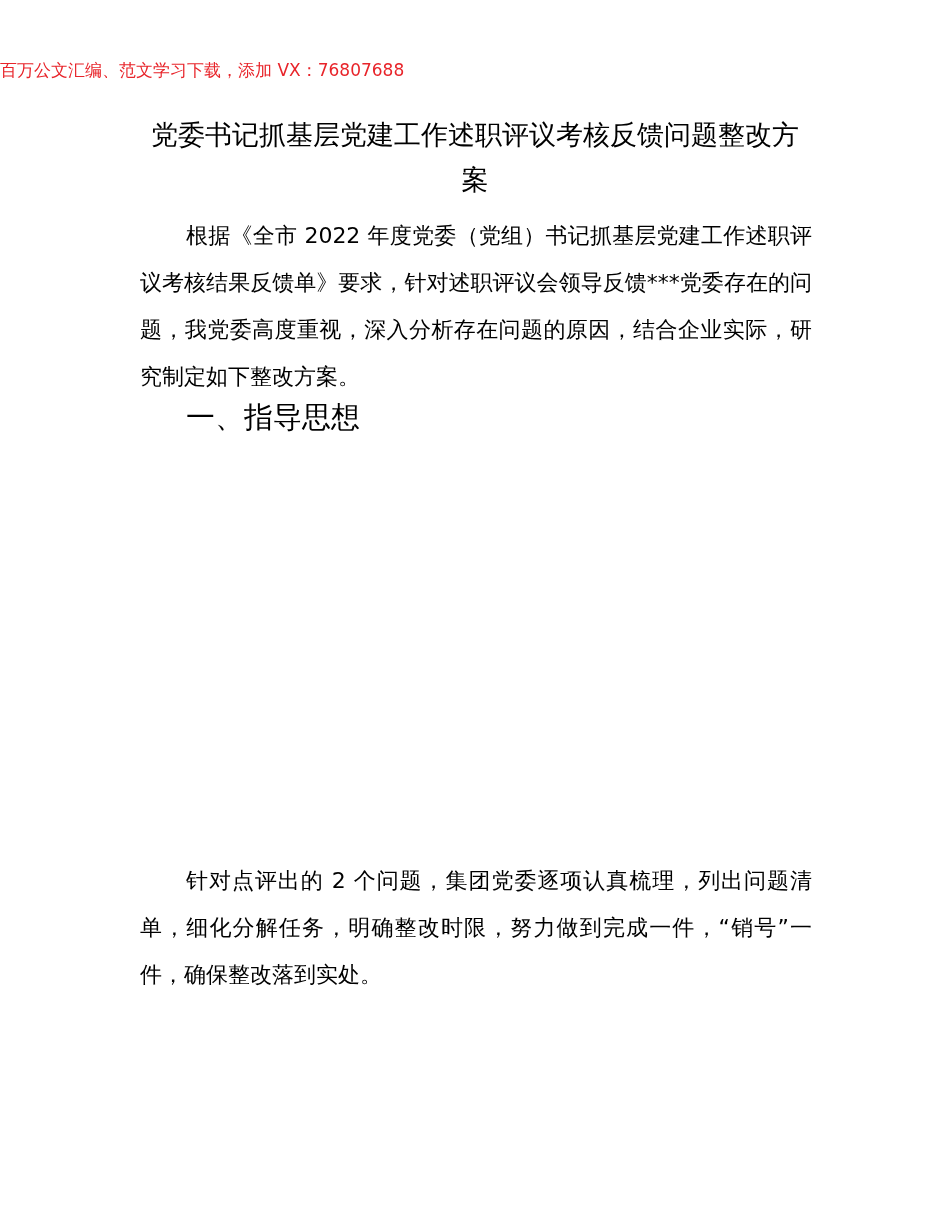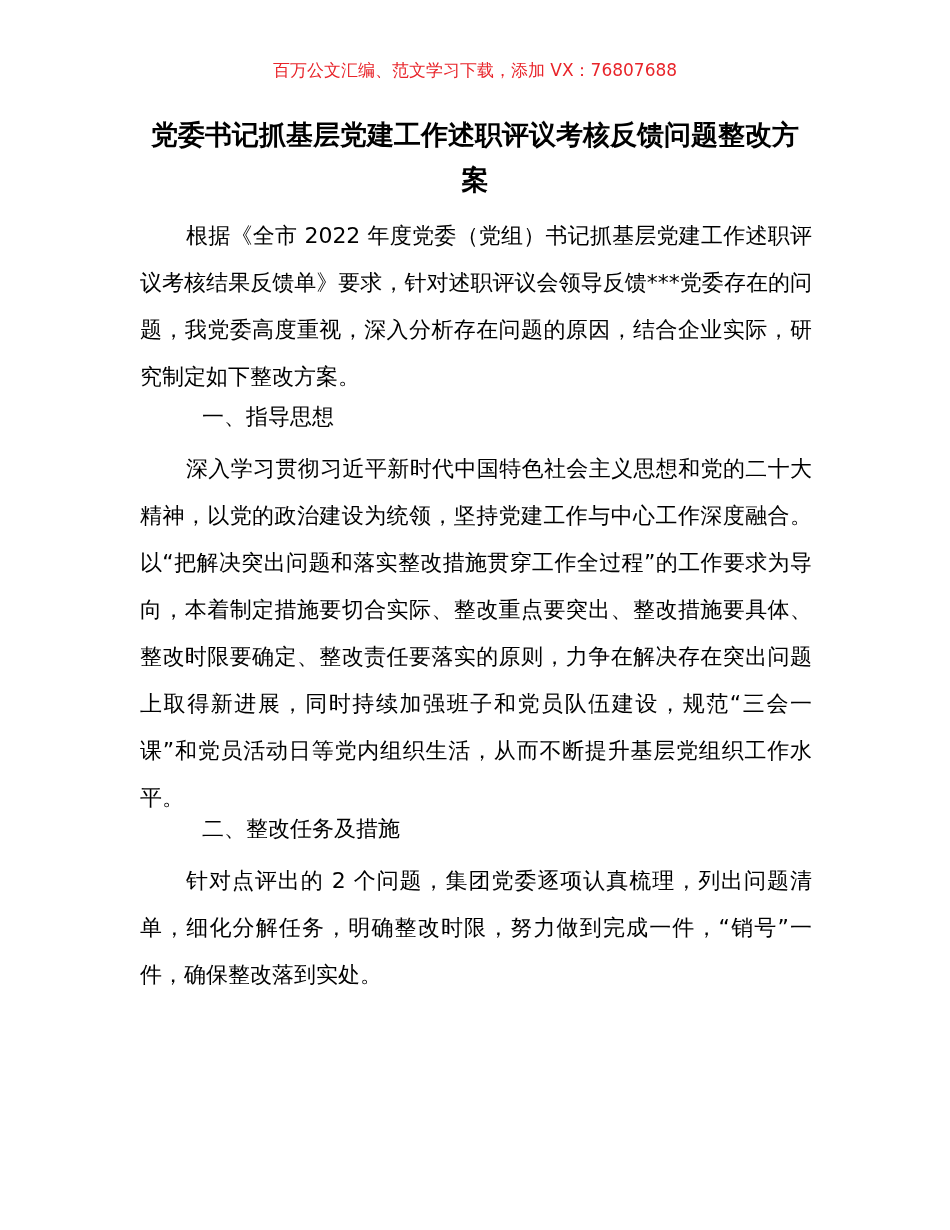--- a/index.html
+++ b/index.html
@@ -21,74 +21,70 @@
       top: 0;
       width: 950px;
       height: 1230px;
       background: #ffffff;
     }
     .watermark {
       position: absolute;
       top: 58px;
       left: 0;
       width: 950px;
-      text-align: center;
+      text-align: left;
       font-size: 17px;
       color: #e8242a;
       letter-spacing: 0px;
       line-height: 24px;
     }
     .title {
       position: absolute;
       top: 112px;
       left: 140px;
       width: 670px;
       text-align: center;
       font-size: 27px;
       line-height: 45px;
       color: #000000;
-      font-weight: bold;
     }
     .body-text {
       position: absolute;
       left: 140px;
       width: 672px;
       font-size: 22px;
       line-height: 47px;
       text-align: justify;
       text-justify: inter-character;
       color: #000000;
     }
     .indent {
       text-indent: 46px;
     }
     .heading {
       position: absolute;
       left: 186px;
-      font-size: 22px;
+      font-size: 29px;
       line-height: 46px;
       color: #000000;
-      margin-left: 16px;
     }
     #p1 { top: 212px; }
     #h1 { top: 394px; }
     #p2 { top: 445px; }
     #h2 { top: 806px; }
     #p3 { top: 857px; }
   </style>
 </head>
 <body>
 
 <div class="page">
   <div class="watermark">百万公文汇编、范文学习下载，添加 VX：76807688</div>
 
   <div class="title">党委书记抓基层党建工作述职评议考核反馈问题整改方案</div>
 
   <div id="p1" class="body-text indent">根据《全市 2022 年度党委（党组）书记抓基层党建工作述职评议考核结果反馈单》要求，针对述职评议会领导反馈***党委存在的问题，我党委高度重视，深入分析存在问题的原因，结合企业实际，研究制定如下整改方案。</div>
 
   <div id="h1" class="heading">一、指导思想</div>
 
-  <div id="p2" class="body-text indent">深入学习贯彻习近平新时代中国特色社会主义思想和党的二十大精神，以党的政治建设为统领，坚持党建工作与中心工作深度融合。以“把解决突出问题和落实整改措施贯穿工作全过程”的工作要求为导向，本着制定措施要切合实际、整改重点要突出、整改措施要具体、整改时限要确定、整改责任要落实的原则，力争在解决存在突出问题上取得新进展，同时持续加强班子和党员队伍建设，规范“三会一课”和党员活动日等党内组织生活，从而不断提升基层党组织工作水平。</div>
 
-  <div id="h2" class="heading">二、整改任务及措施</div>
 
   <div id="p3" class="body-text indent">针对点评出的 2 个问题，集团党委逐项认真梳理，列出问题清单，细化分解任务，明确整改时限，努力做到完成一件，“销号”一件，确保整改落到实处。</div>
 </div>
 
 </body></html>

